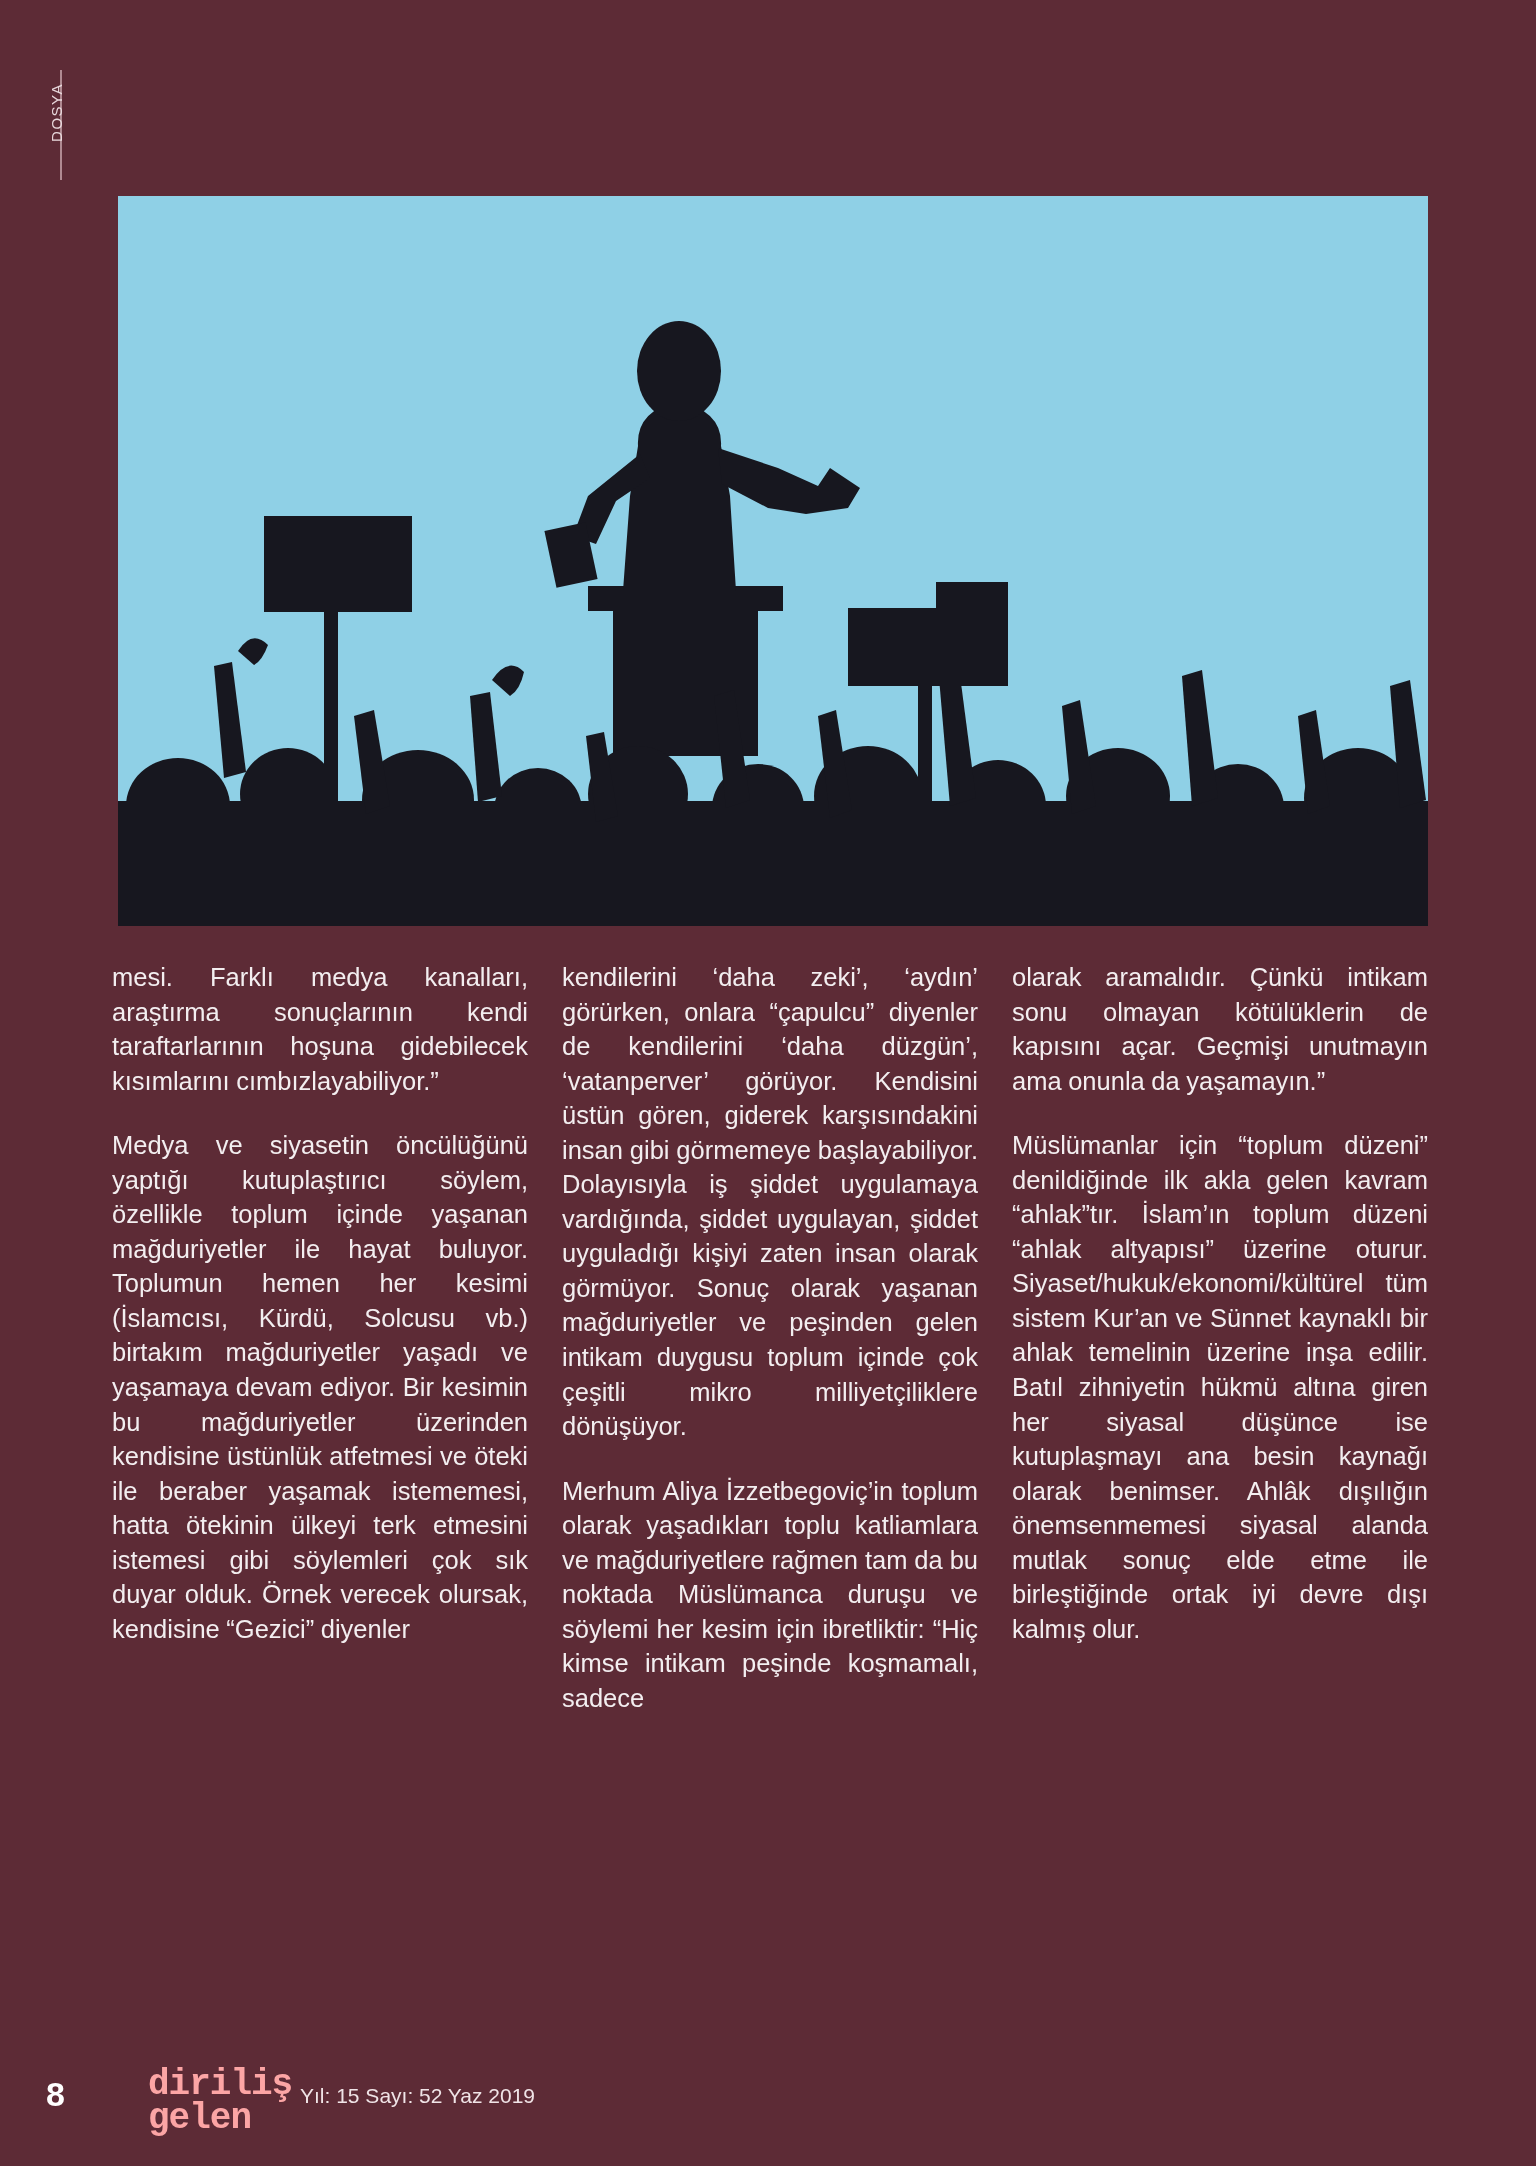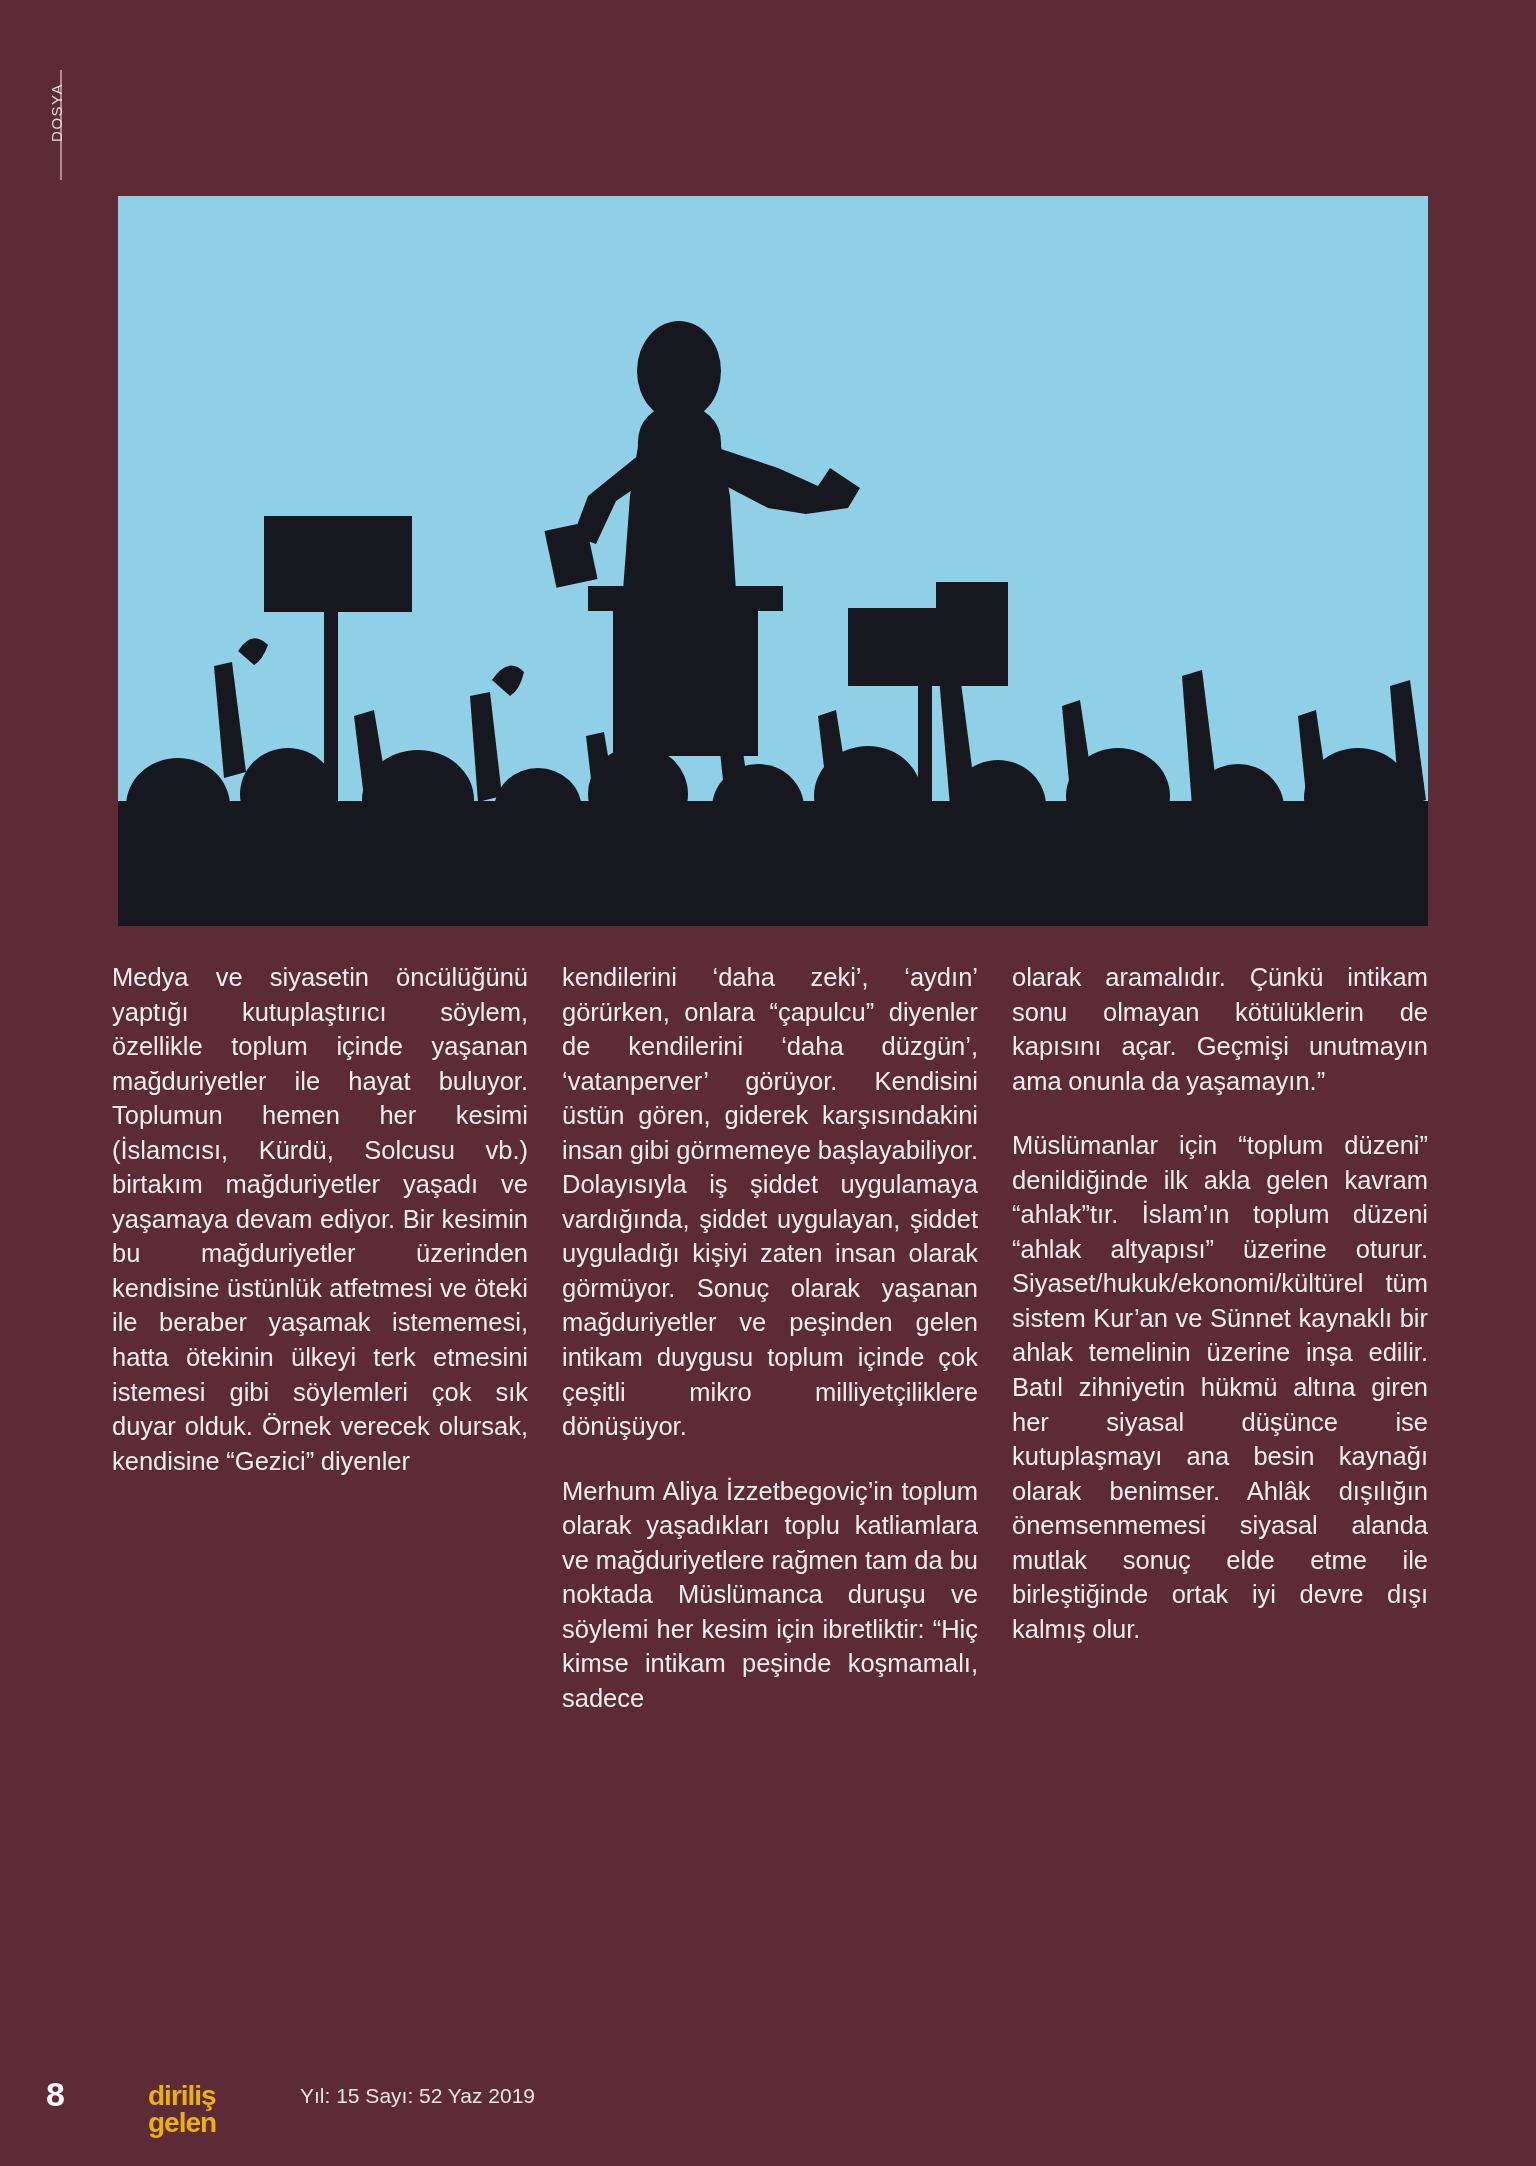--- a/index.html
+++ b/index.html
@@ -93,24 +93,24 @@
     bottom: 52px;
     color: #ffffff;
     font-size: 34px;
     font-weight: bold;
     font-family: "Liberation Sans", sans-serif;
   }
   .logo {
     position: absolute;
     left: 148px;
     bottom: 30px;
-    color: #eab308;
-    font-family: Liberation Sans, sans-serif;
+    color: #fca5a5;
+    font-family: Liberation Mono, monospace;
     font-weight: bold;
-    font-size: 28px;
+    font-size: 36px;
     line-height: 0.94;
     letter-spacing: -1px;
   }
   .logo .l2 { display: block; }
   .footer-meta {
     position: absolute;
     left: 300px;
     bottom: 58px;
     color: #f0e4e7;
     font-size: 21px;
@@ -182,20 +182,21 @@
         <rect x="206" y="410" width="14" height="200"></rect>
         <rect x="730" y="412" width="160" height="78"></rect>
         <rect x="800" y="486" width="14" height="140"></rect>
         <rect x="818" y="386" width="72" height="52"></rect>
       </g>
     </svg>
   </div>
 
   <div class="columns">
     <div class="col">
+      <p>mesi. Farklı medya kanalları, araştırma sonuçlarının kendi taraftarlarının hoşuna gidebilecek kısımlarını cımbızlayabiliyor.”</p>
       <p>Medya ve siyasetin öncülüğünü yaptığı kutuplaştırıcı söylem, özellikle toplum içinde yaşanan mağduriyetler ile hayat buluyor. Toplumun hemen her kesimi (İslamcısı, Kürdü, Solcusu vb.) birtakım mağduriyetler yaşadı ve yaşamaya devam ediyor. Bir kesimin bu mağduriyetler üzerinden kendisine üstünlük atfetmesi ve öteki ile beraber yaşamak istememesi, hatta ötekinin ülkeyi terk etmesini istemesi gibi söylemleri çok sık duyar olduk. Örnek verecek olursak, kendisine “Gezici” diyenler</p>
     </div>
     <div class="col">
       <p>kendilerini ‘daha zeki’, ‘aydın’ görürken, onlara “çapulcu” diyenler de kendilerini ‘daha düzgün’, ‘vatanperver’ görüyor. Kendisini üstün gören, giderek karşısındakini insan gibi görmemeye başlayabiliyor. Dolayısıyla iş şiddet uygulamaya vardığında, şiddet uygulayan, şiddet uyguladığı kişiyi zaten insan olarak görmüyor. Sonuç olarak yaşanan mağduriyetler ve peşinden gelen intikam duygusu toplum içinde çok çeşitli mikro milliyetçiliklere dönüşüyor.</p>
       <p>Merhum Aliya İzzetbegoviç’in toplum olarak yaşadıkları toplu katliamlara ve mağduriyetlere rağmen tam da bu noktada Müslümanca duruşu ve söylemi her kesim için ibretliktir: “Hiç kimse intikam peşinde koşmamalı, sadece</p>
     </div>
     <div class="col">
       <p>olarak aramalıdır. Çünkü intikam sonu olmayan kötülüklerin de kapısını açar. Geçmişi unutmayın ama onunla da yaşamayın.”</p>
       <p>Müslümanlar için “toplum düzeni” denildiğinde ilk akla gelen kavram “ahlak”tır. İslam’ın toplum düzeni “ahlak altyapısı” üzerine oturur. Siyaset/hukuk/ekonomi/kültürel tüm sistem Kur’an ve Sünnet kaynaklı bir ahlak temelinin üzerine inşa edilir. Batıl zihniyetin hükmü altına giren her siyasal düşünce ise kutuplaşmayı ana besin kaynağı olarak benimser. Ahlâk dışılığın önemsenmemesi siyasal alanda mutlak sonuç elde etme ile birleştiğinde ortak iyi devre dışı kalmış olur.</p>
     </div>

